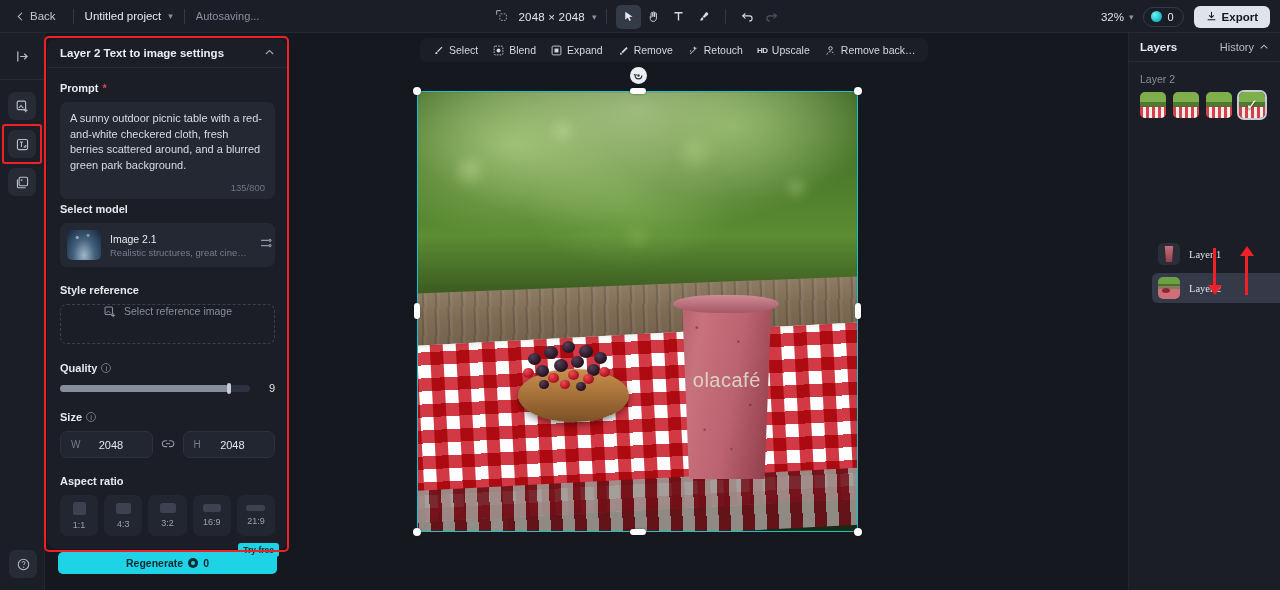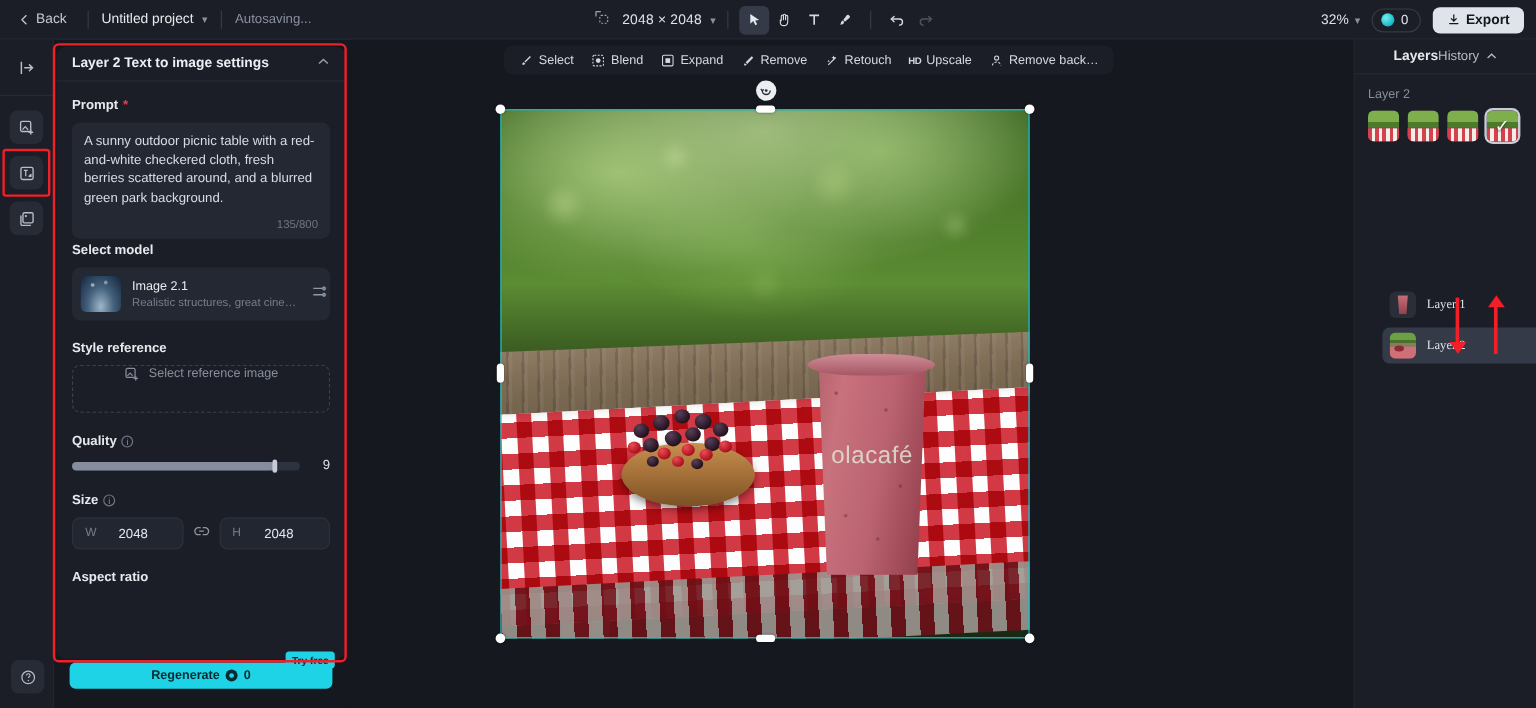--- a/index.html
+++ b/index.html
@@ -333,21 +333,21 @@
     display: flex; align-items: center; justify-content: center;
     color: #2c303a; cursor: grab;
   }
 
   
   #layers {
     position: absolute; right: 0; top: 33px; width: 152px; height: 557px;
     background: #1b1e26; border-left: 1px solid #23262f;
   }
   .lay-head {
-    height: 29px; display: flex; align-items: center; justify-content: center;
+    height: 29px; display: flex; align-items: center; justify-content: space-between;
     padding: 0 11px; border-bottom: 1px solid #262a34;
   }
   .lay-title { font-size: 11.5px; font-weight: bold; }
   .hist-link { font-size: 11px; color: #b6bbc6; display:flex; align-items:center; gap:5px; cursor:pointer;}
   .grp-name { font-size: 10.5px; color: #888e9c; padding: 11px 11px 7px 11px; }
   .thumbs { display: flex; gap: 7px; padding: 0 11px; }
   .thumb {
     width: 26px; height: 26px; border-radius: 5px; position: relative;
     overflow: hidden; cursor: pointer; flex: 0 0 auto;
   }
@@ -611,20 +611,42 @@
       </span>
       <div class="size-field">
         <span class="size-unit">H</span>
         <span class="size-val">2048</span>
       </div>
     </div>
 
     <div class="sec-label" style="margin-top:17px">
       <span>Aspect ratio</span>
     </div>
+    <div class="ar-row" id="ar-row">
+        <div class="ar-cell">
+          <div class="ar-glyph" style="width: 13px; height: 13px;"></div>
+          <div class="ar-label">1:1</div>
+        </div>
+        <div class="ar-cell">
+          <div class="ar-glyph" style="width: 15px; height: 11px;"></div>
+          <div class="ar-label">4:3</div>
+        </div>
+        <div class="ar-cell">
+          <div class="ar-glyph" style="width: 16px; height: 10px;"></div>
+          <div class="ar-label">3:2</div>
+        </div>
+        <div class="ar-cell">
+          <div class="ar-glyph" style="width: 18px; height: 8px;"></div>
+          <div class="ar-label">16:9</div>
+        </div>
+        <div class="ar-cell">
+          <div class="ar-glyph" style="width: 19px; height: 6px;"></div>
+          <div class="ar-label">21:9</div>
+        </div>
+      </div>
   </div>
 </div>
 
 <div class="regen-wrap">
   <div class="regen-btn">
     <span>Regenerate</span>
     <span class="regen-coin"></span>
     <span>0</span>
   </div>
   <div class="try-free">Try free</div>

